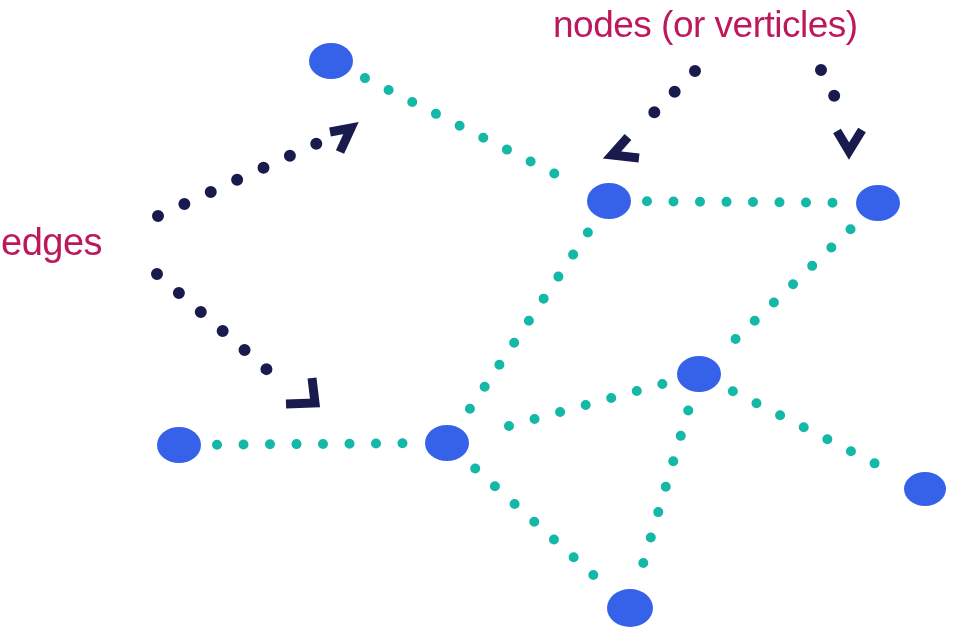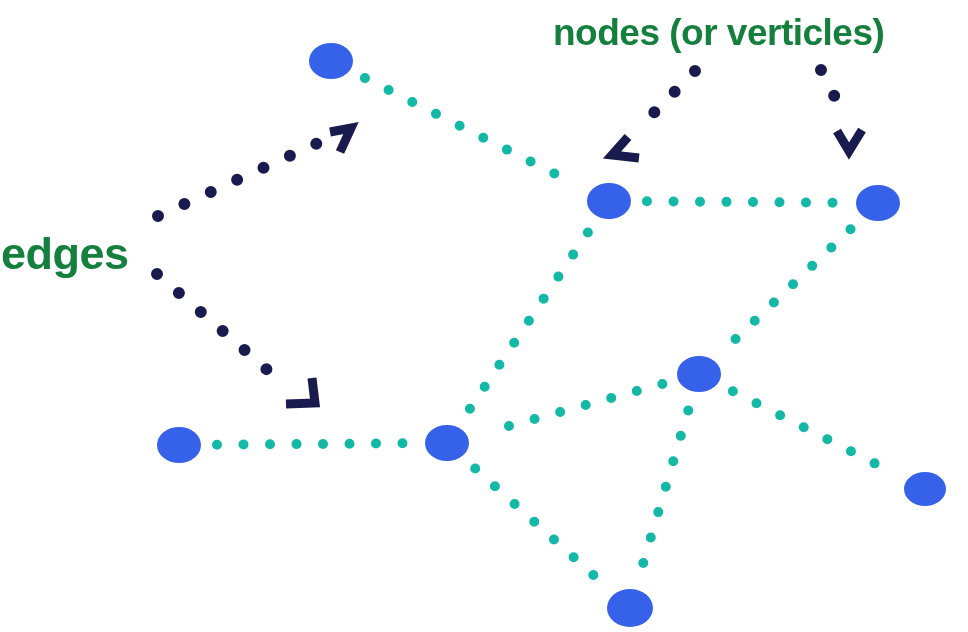--- a/index.html
+++ b/index.html
@@ -16,37 +16,36 @@
     font-family: "Liberation Sans", sans-serif;
   }
   #diagram-svg-holder, #diagram-svg-holder svg {
     position: absolute;
     left: 0; top: 0;
     width: 968px;
     height: 632px;
   }
   .diagram-label {
     position: absolute;
-    font-weight: 700;
-    color: #15803d;
+    font-weight: 400;
+    color: #be185d;
     letter-spacing: -0.5px;
     line-height: 1;
     white-space: nowrap;
     user-select: none;
-    margin-top: 8px;
   }
   #nodes-label {
     left: 553px;
     top: 6px;
     font-size: 37px;
   }
   #edges-label {
     left: 1px;
     top: 223px;
-    font-size: 45px;
+    font-size: 38px;
   }
 </style>
 </head>
 <body>
 
 <div id="stage">
   <div id="diagram-svg-holder">
       <svg viewBox="0 0 968 632" width="968" height="632">
         <line x1="364.93925946537564" y1="78.09171339982946" x2="575.0607405346243" y2="183.90828660017053" stroke="#14b8a6" stroke-width="10" stroke-linecap="round" stroke-dasharray="0 26.5"></line>
         <line x1="646.9989497540212" y1="201.2825200725206" x2="840.0010502459788" y2="202.7174799274794" stroke="#14b8a6" stroke-width="10" stroke-linecap="round" stroke-dasharray="0 26.5"></line>

